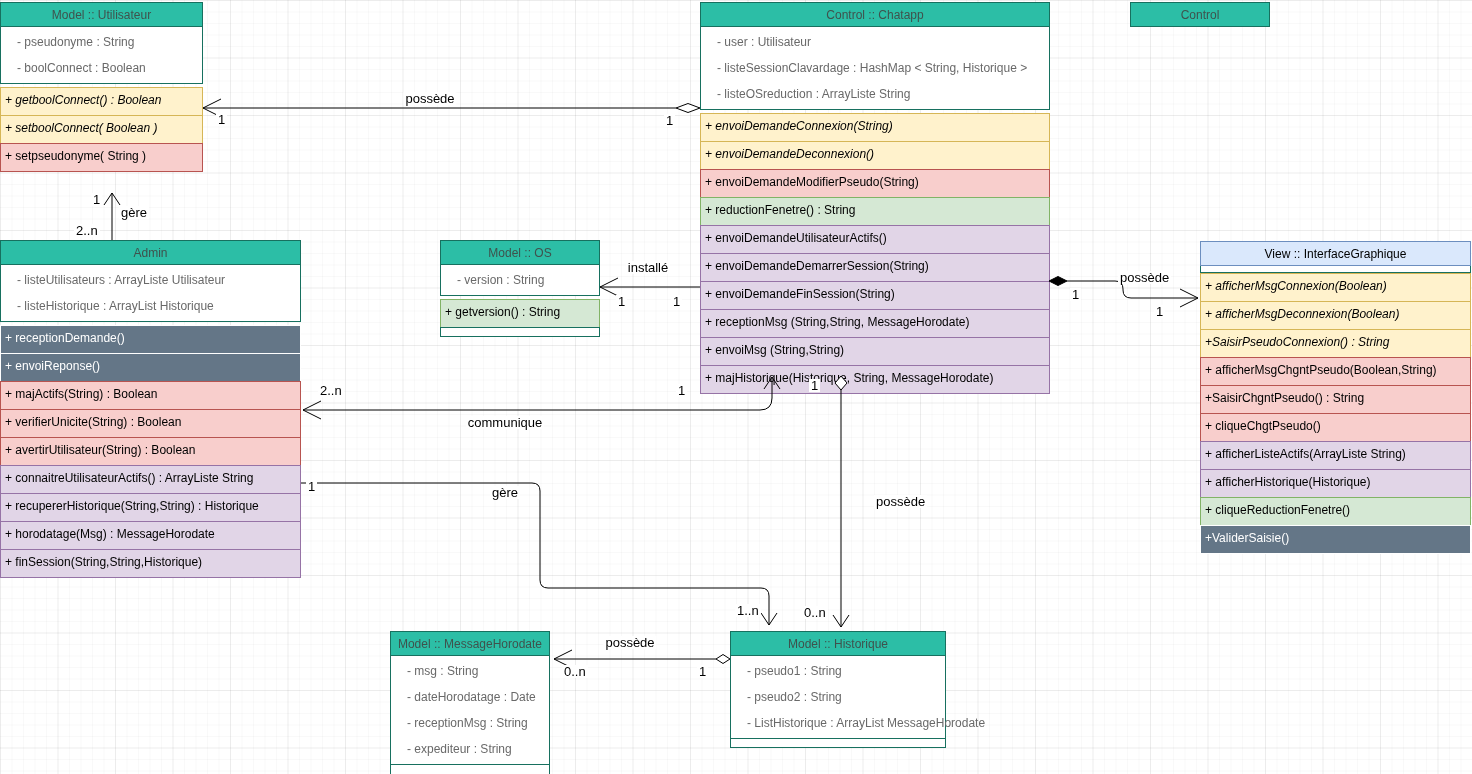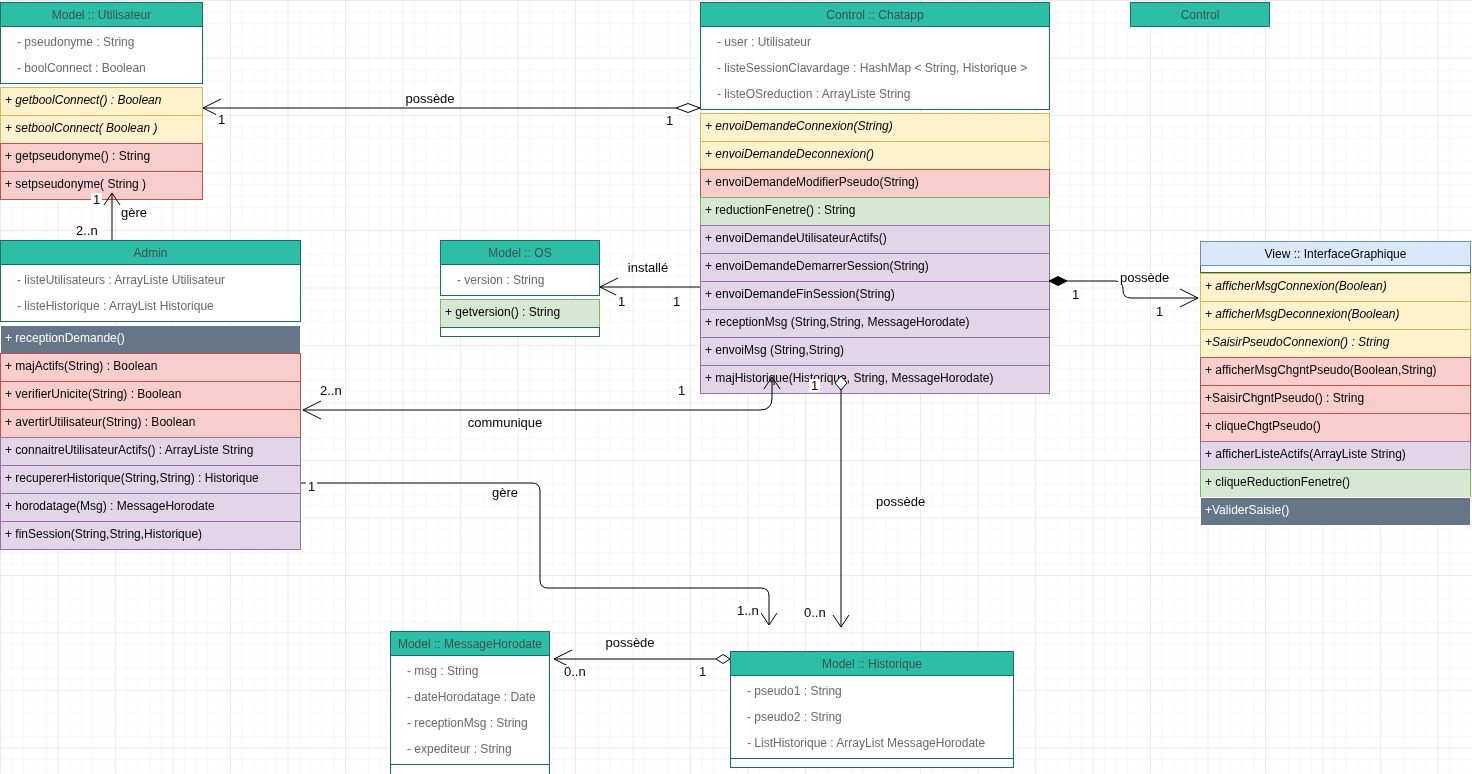--- a/index.html
+++ b/index.html
@@ -60,21 +60,20 @@
 
   <div class="cls" style="left:0px;top:2px;width:203px">
       <div class="cls-header ">Model :: Utilisateur</div>
       <div class="attrs">
         <div class="attr-row">- pseudonyme  : String</div>
         <div class="attr-row">- boolConnect  : Boolean</div>
       </div>
       <div class="methods">
         <div class="mrow yellow">+ getboolConnect()  : Boolean</div>
         <div class="mrow yellow">+ setboolConnect( Boolean )</div>
-        <div class="mrow red">+ getpseudonyme()  : String</div>
         <div class="mrow red">+ setpseudonyme( String )</div>
       </div>
     </div>
   <div class="cls" style="left:700px;top:2px;width:350px">
       <div class="cls-header ">Control :: Chatapp</div>
       <div class="attrs">
         <div class="attr-row">- user : Utilisateur</div>
         <div class="attr-row">- listeSessionClavardage : HashMap  &lt; String, Historique &gt;</div>
         <div class="attr-row">- listeOSreduction : ArrayListe String</div>
       </div>
@@ -95,20 +94,21 @@
       <div class="cls-header ">Control</div>
     </div>
   <div class="cls" style="left:0px;top:240px;width:301px">
       <div class="cls-header ">Admin</div>
       <div class="attrs">
         <div class="attr-row">- listeUtilisateurs : ArrayListe Utilisateur</div>
         <div class="attr-row">- listeHistorique :  ArrayList Historique</div>
       </div>
       <div class="methods">
         <div class="mrow slate">+ receptionDemande()</div>
+        <div class="mrow slate">+ envoiReponse()</div>
         <div class="mrow red">+ majActifs(String) : Boolean</div>
         <div class="mrow red">+ verifierUnicite(String) : Boolean</div>
         <div class="mrow red">+ avertirUtilisateur(String) : Boolean</div>
         <div class="mrow purple">+ connaitreUtilisateurActifs() :  ArrayListe String</div>
         <div class="mrow purple">+ recupererHistorique(String,String) :  Historique</div>
         <div class="mrow purple">+ horodatage(Msg) : MessageHorodate</div>
         <div class="mrow purple">+ finSession(String,String,Historique)</div>
       </div>
     </div>
   <div class="cls" style="left:440px;top:240px;width:160px">
@@ -125,35 +125,36 @@
       <div class="cls-header blue">View :: InterfaceGraphique</div>
       <div class="attr-strip"></div>
       <div class="methods">
         <div class="mrow yellow">+ afficherMsgConnexion(Boolean)</div>
         <div class="mrow yellow">+ afficherMsgDeconnexion(Boolean)</div>
         <div class="mrow yellow">+SaisirPseudoConnexion() : String</div>
         <div class="mrow red">+ afficherMsgChgntPseudo(Boolean,String)</div>
         <div class="mrow red">+SaisirChgntPseudo() : String</div>
         <div class="mrow red">+ cliqueChgtPseudo()</div>
         <div class="mrow purple">+ afficherListeActifs(ArrayListe String)</div>
+        <div class="mrow purple">+ afficherHistorique(Historique)</div>
         <div class="mrow green">+ cliqueReductionFenetre()</div>
         <div class="mrow slate">+ValiderSaisie()</div>
       </div>
     </div>
   <div class="cls" style="left:390px;top:631px;width:160px">
       <div class="cls-header ">Model :: MessageHorodate</div>
       <div class="attrs">
         <div class="attr-row">- msg  : String</div>
         <div class="attr-row">- dateHorodatage  : Date</div>
         <div class="attr-row">- receptionMsg : String</div>
         <div class="attr-row">- expediteur : String</div>
       </div>
       <div class="footer-strip tall"></div>
     </div>
-  <div class="cls" style="left:730px;top:651px;width:284px">
+  <div class="cls" style="left:730px;top:631px;width:216px">
       <div class="cls-header ">Model :: Historique</div>
       <div class="attrs">
         <div class="attr-row">- pseudo1  : String</div>
         <div class="attr-row">- pseudo2  : String</div>
         <div class="attr-row">- ListHistorique : ArrayList MessageHorodate</div>
       </div>
       <div class="footer-strip"></div>
     </div>
 
   <svg id="edges" width="1472" height="774">

